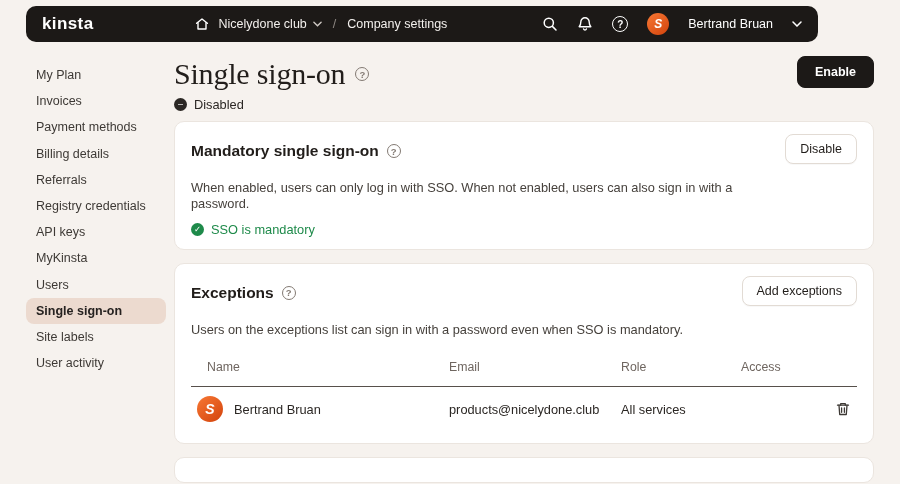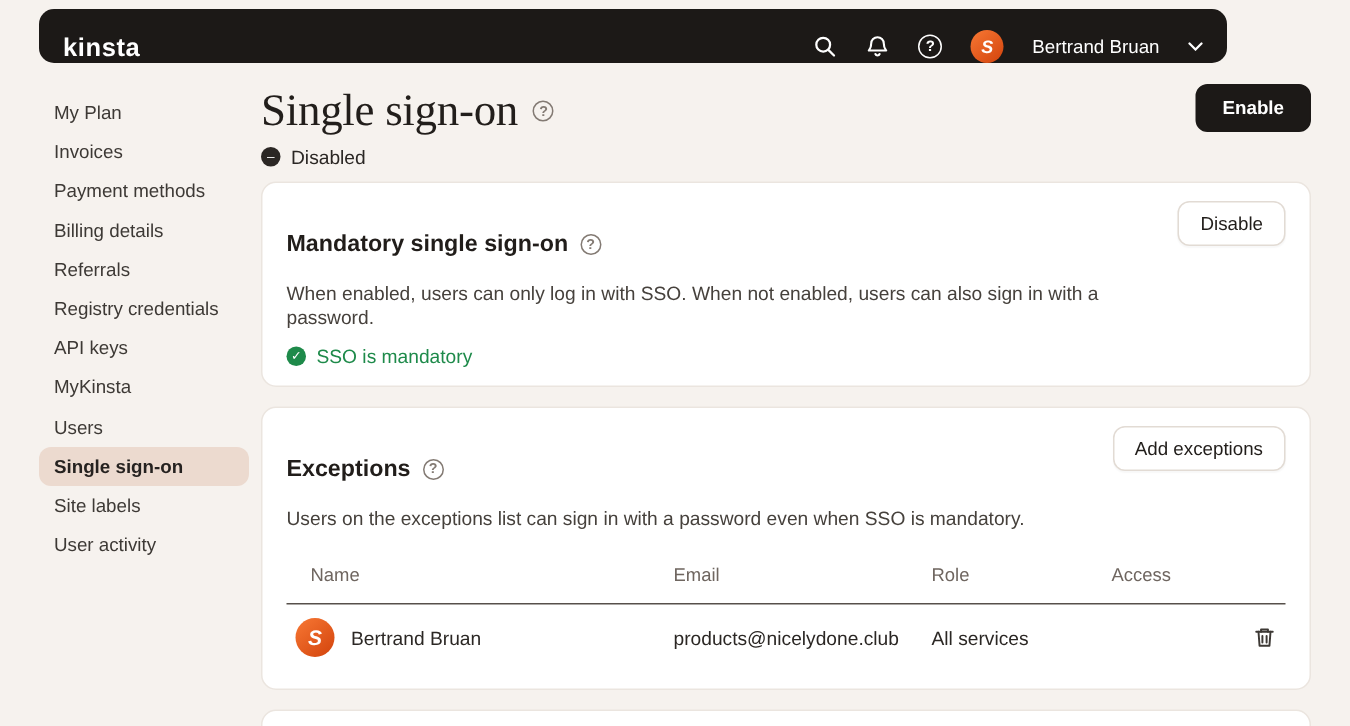--- a/index.html
+++ b/index.html
@@ -8,21 +8,21 @@
     width:900px; height:484px; overflow:hidden;
     background:#f6f2ee;
     font-family:"Liberation Sans", sans-serif;
     color:#211d1a;
   }
 
   
   .topbar {
     position:absolute; left:26px; top:6px; width:792px; height:36px;
     background:#1c1917; border-radius:10px;
-    display:flex; align-items:flex-end; padding:0 16px; color:#fff;
+    display:flex; align-items:center; padding:0 16px; color:#fff;
   }
   .logo { font-weight:700; font-size:17px; letter-spacing:.4px; }
   .crumbs { display:flex; align-items:center; gap:9px; margin-left:100px; font-size:12.5px; color:#f3f0ed; }
   .crumb-company { display:flex; align-items:center; gap:6px; cursor:pointer; }
   .crumb-sep { color:#8e8883; margin:0 2px; }
   .top-right { margin-left:auto; display:flex; align-items:center; gap:19px; }
   .tb-icon { display:flex; align-items:center; justify-content:center; }
   .tb-icon svg { display:block; }
   .circle-q {
     width:16px; height:16px; border:1.4px solid #fff; border-radius:50%;
@@ -69,21 +69,21 @@
     width:13px; height:13px; border-radius:50%; background:#2b2724; color:#fff;
     font-size:9px; line-height:1; display:flex; align-items:center; justify-content:center; flex:none;
   }
 
   .card {
     background:#fff; border:1px solid #ebe5df; border-radius:10px;
     padding:12px 16px; margin-top:9px;
   }
   .card + .card, .card.gap { margin-top:13px; }
   .card-head { display:flex; justify-content:space-between; align-items:flex-start; }
-  .card-title-row { display:flex; align-items:center; gap:8px; margin-top:20px; }
+  .card-title-row { display:flex; align-items:center; gap:8px; margin-top:8px; }
   .card-title { font-size:15.5px; font-weight:700; color:#211d1a; }
   .card-desc { margin:16px 0 0; font-size:12.8px; line-height:1.28; color:#46413c; max-width:587px; }
 
   .green-row { display:flex; align-items:center; gap:7px; margin-top:9px; font-size:12.8px; color:#1e8a4a; }
   .check-circle {
     width:13px; height:13px; border-radius:50%; background:#1e8a4a; color:#fff;
     font-size:8.5px; display:flex; align-items:center; justify-content:center; flex:none;
   }
 
   
@@ -95,20 +95,36 @@
   .cell-name { display:flex; align-items:center; gap:11px; padding-left:6px; }
   .cell-action { display:flex; justify-content:flex-end; padding-right:6px; }
   .trash-btn { background:none; border:none; padding:2px; cursor:pointer; color:#3d3935; display:flex; }
 </style>
 </head>
 <body>
 
 <header class="topbar">
   <div class="logo">kinsta</div>
 
+  <nav class="crumbs">
+    <span class="tb-icon">
+      <svg width="16" height="16" viewBox="0 0 16 16" fill="none" stroke="#fff" stroke-width="1.4" stroke-linecap="round" stroke-linejoin="round">
+        <path d="M2.6 7.3 8 3l5.4 4.3"></path>
+          <path d="M4 6.6V13h8V6.6"></path>
+      </svg>
+    </span>
+    <span class="crumb-company">
+      <span>Nicelydone club</span>
+      <svg width="9" height="6" viewBox="0 0 10 6" fill="none" stroke="#cfc9c4" stroke-width="1.5" stroke-linecap="round">
+          <polyline points="1,1 5,5 9,1"></polyline>
+        </svg>
+    </span>
+    <span class="crumb-sep">/</span>
+    <span>Company settings</span>
+  </nav>
 
   <div class="top-right">
     <span class="tb-icon">
       <svg width="16" height="16" viewBox="0 0 16 16" fill="none" stroke="#fff" stroke-width="1.5" stroke-linecap="round">
         <circle cx="6.8" cy="6.8" r="4.6"></circle>
           <line x1="10.4" y1="10.4" x2="14" y2="14"></line>
       </svg>
     </span>
     <span class="tb-icon">
       <svg width="16" height="16" viewBox="0 0 16 16" fill="none" stroke="#fff" stroke-width="1.4" stroke-linecap="round" stroke-linejoin="round">

